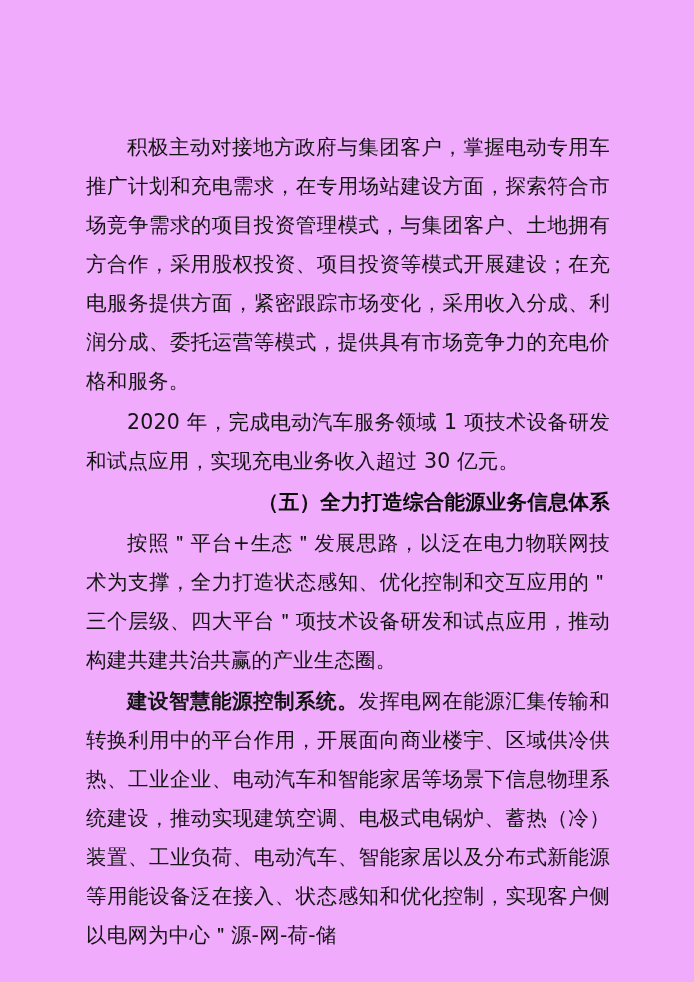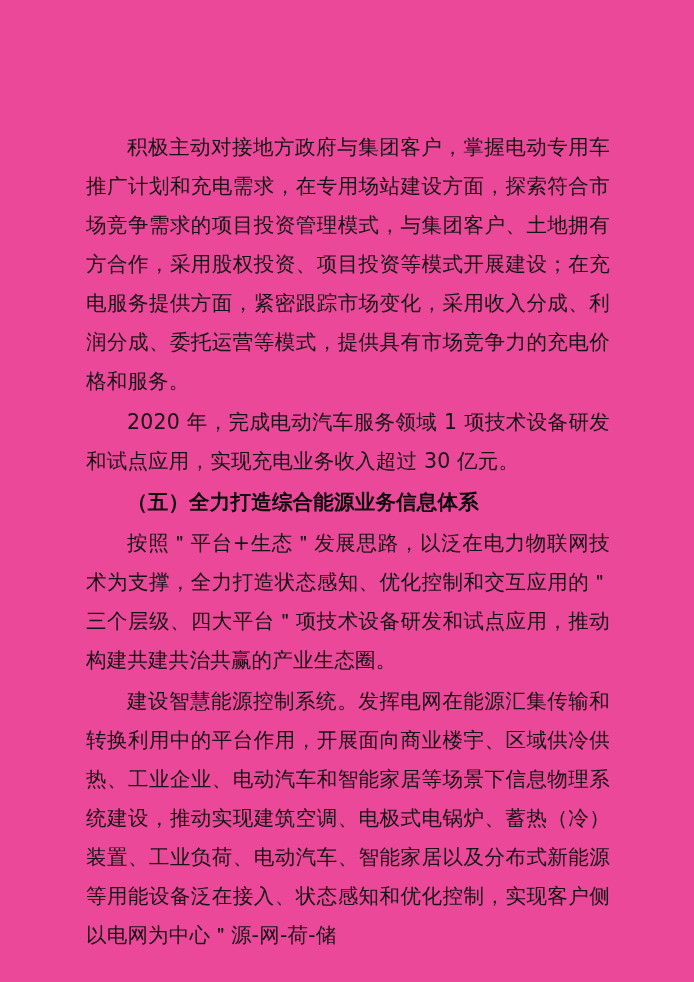--- a/index.html
+++ b/index.html
@@ -11,21 +11,21 @@
     width: 694px;
     height: 982px;
     font-family: "DejaVu Sans", "Liberation Sans", sans-serif;
     color: #111111;
     overflow: hidden;
   }
   .page {
     position: relative;
     width: 694px;
     height: 982px;
-    background: #ec4899;
+    background: #f0abfc;
     box-sizing: border-box;
   }
   .content {
     position: absolute;
     left: 86px;
     top: 128px;
     width: 524px;
   }
   .para {
     margin: 0 0 2px 0;
@@ -40,23 +40,24 @@
     text-indent: 41px;
   }
   .heading {
     margin: 0 0 2px 0;
     font-size: 20.5px;
     line-height: 39px;
     font-weight: bold;
     text-indent: 41px;
     color: #0c0c0c;
     letter-spacing: 0.2px;
+    text-align: right;
   }
   .lead-bold {
-    font-weight: normal;
+    font-weight: bold;
   }
   .para.tight {
     margin-bottom: 0;
   }
 </style>
 </head>
 <body>
 
 <div class="page">
   <div class="content">

